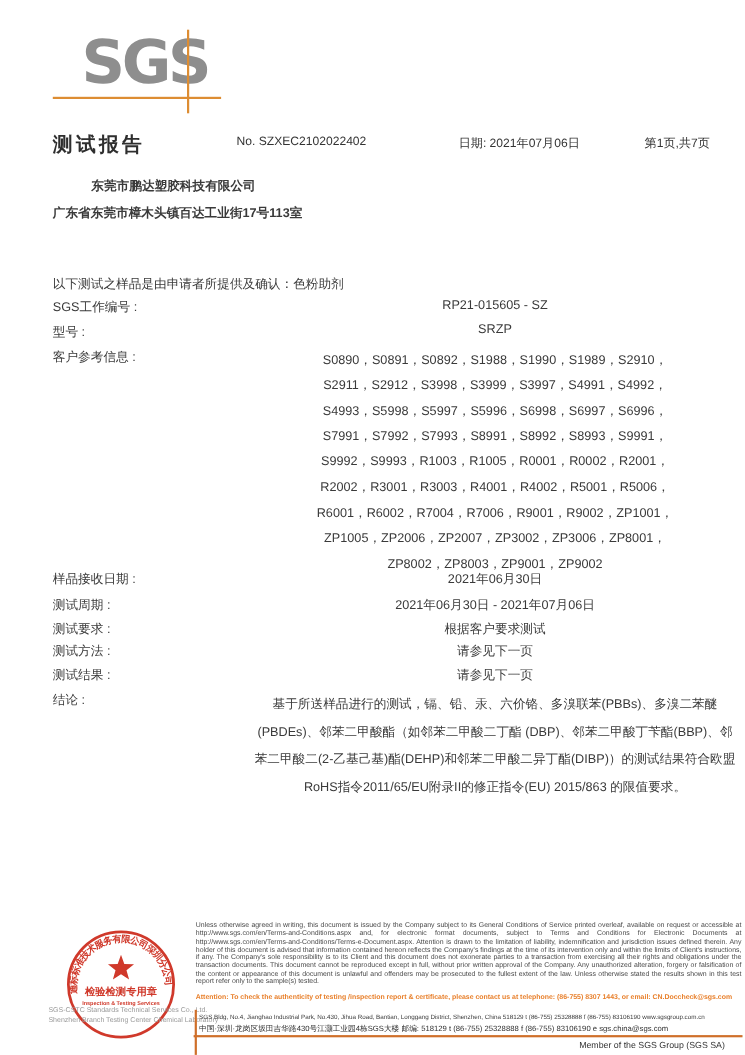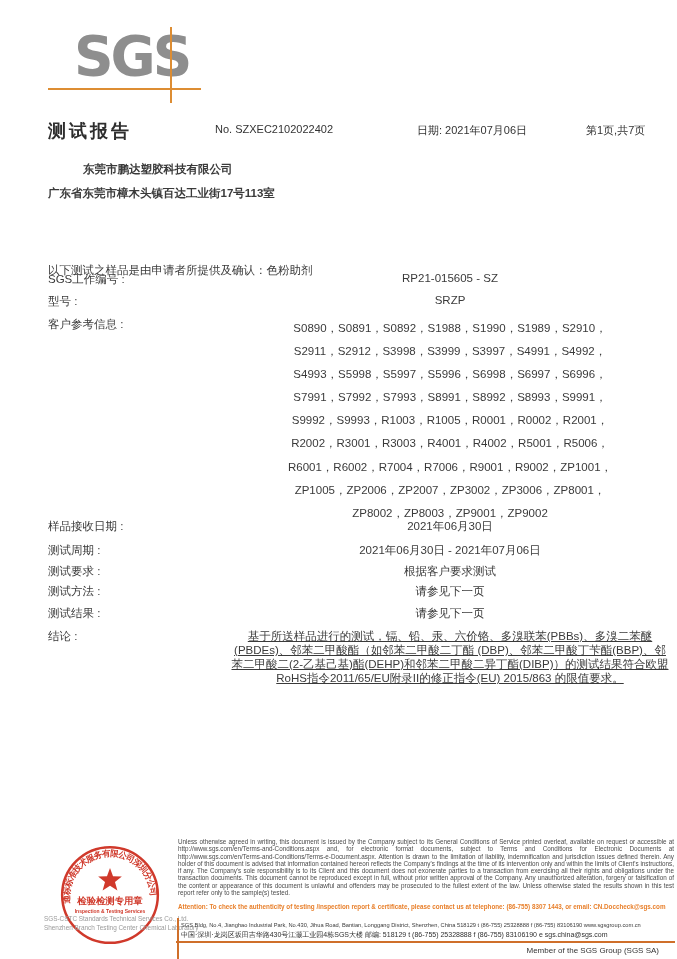--- a/index.html
+++ b/index.html
@@ -16,28 +16,28 @@
   .logo-vline{position:absolute;left:170px;top:27px;width:2px;height:76px;background:#dd8d33;}
 
   .doc-title{position:absolute;left:48px;top:119px;font-size:18px;font-weight:bold;color:#2e2e2e;letter-spacing:3px;}
   .report-no{position:absolute;left:215px;top:123px;font-size:11px;color:#333;}
   .hdr-date{position:absolute;left:417px;top:123px;font-size:11px;color:#333;}
   .hdr-page{position:absolute;left:586px;top:123px;font-size:11px;color:#333;}
 
   
   .company{position:absolute;left:48px;top:162px;font-size:11.5px;font-weight:bold;color:#3a3a3a;margin-left:35px;}
   .address{position:absolute;left:48px;top:186px;font-size:11.5px;font-weight:bold;color:#3a3a3a;text-align:center;}
-  .statement{position:absolute;left:48px;top:251px;font-size:11.5px;color:#3a3a3a;margin-top:12px;}
+  .statement{position:absolute;left:48px;top:251px;font-size:11.5px;color:#3a3a3a;}
 
   
   .frow{position:absolute;left:48px;font-size:11.5px;color:#3a3a3a;}
   .frow .lbl{position:absolute;left:0;top:0;width:180px;}
   .frow .val{position:absolute;left:182px;top:0;width:440px;text-align:center;}
   .ref-lines div{line-height:23.1px;}
-  .conclusion-val{line-height:14px;text-align:justify;width:438px;text-decoration:underline;}
+  .conclusion-val{line-height:25px;text-align:justify;width:438px;}
 
   
   .legal{
     position:absolute;left:178px;top:838px;width:496px;
     font-size:6.3px;line-height:7.25px;color:#4a4a4a;text-align:justify;
   }
   .attention{
     position:absolute;left:178px;top:903px;width:496px;
     font-size:6.3px;line-height:7.25px;color:#e87f2a;font-weight:bold;
   }

